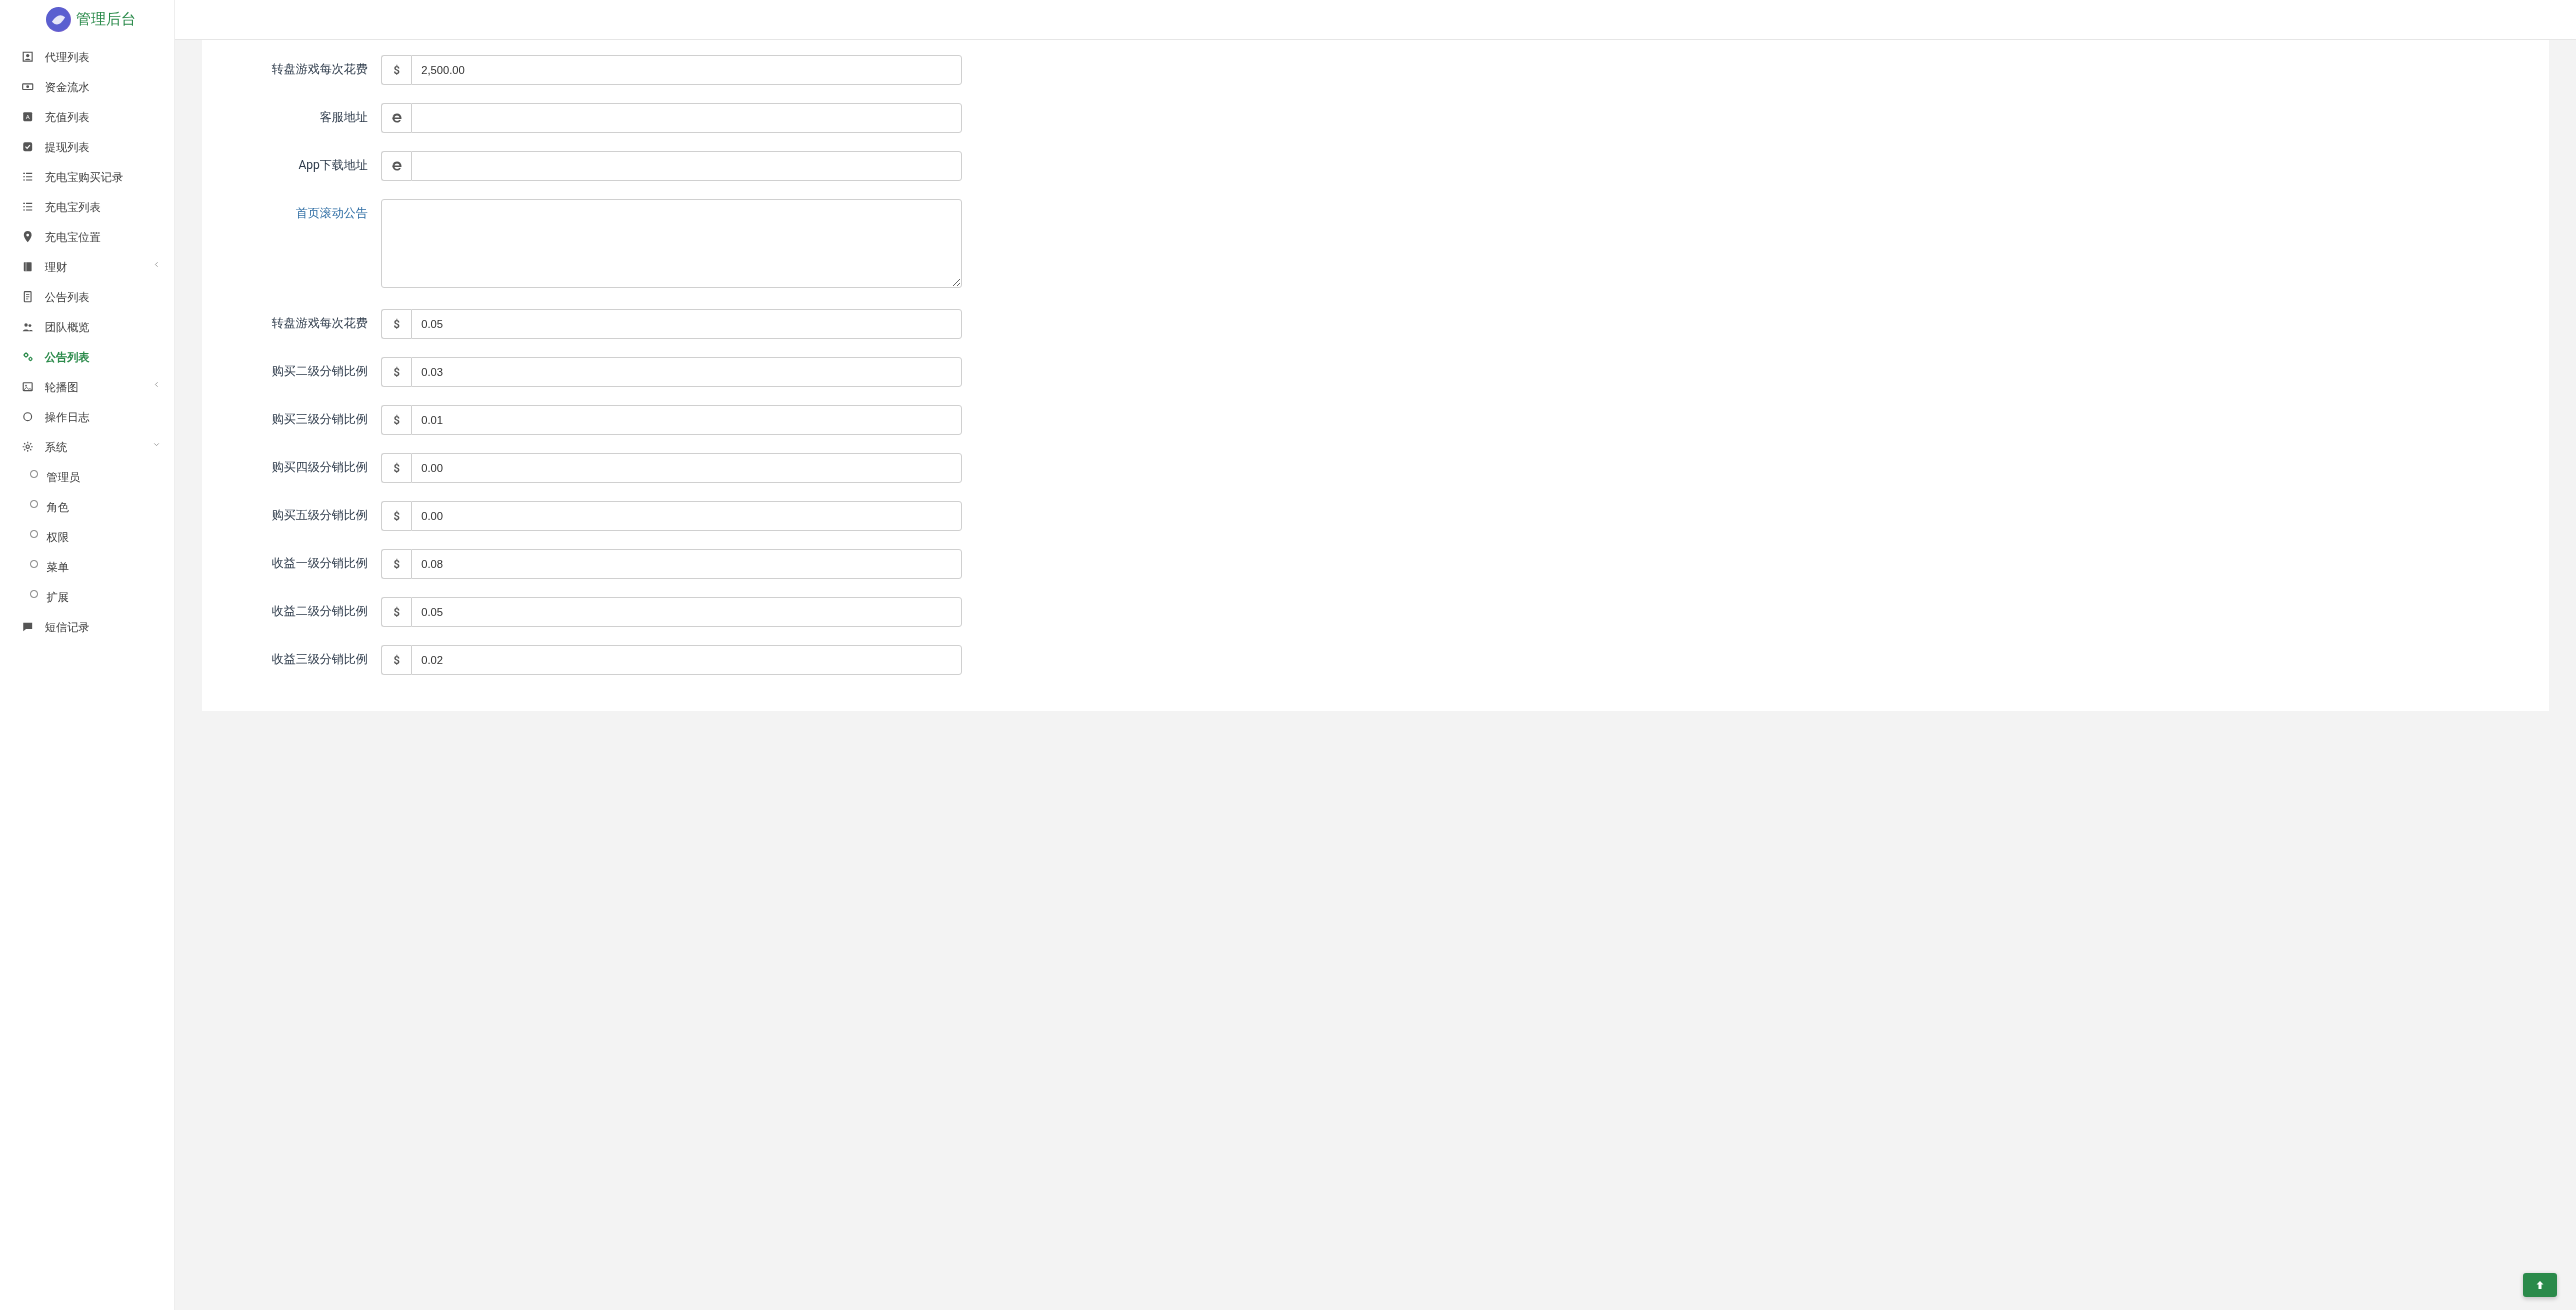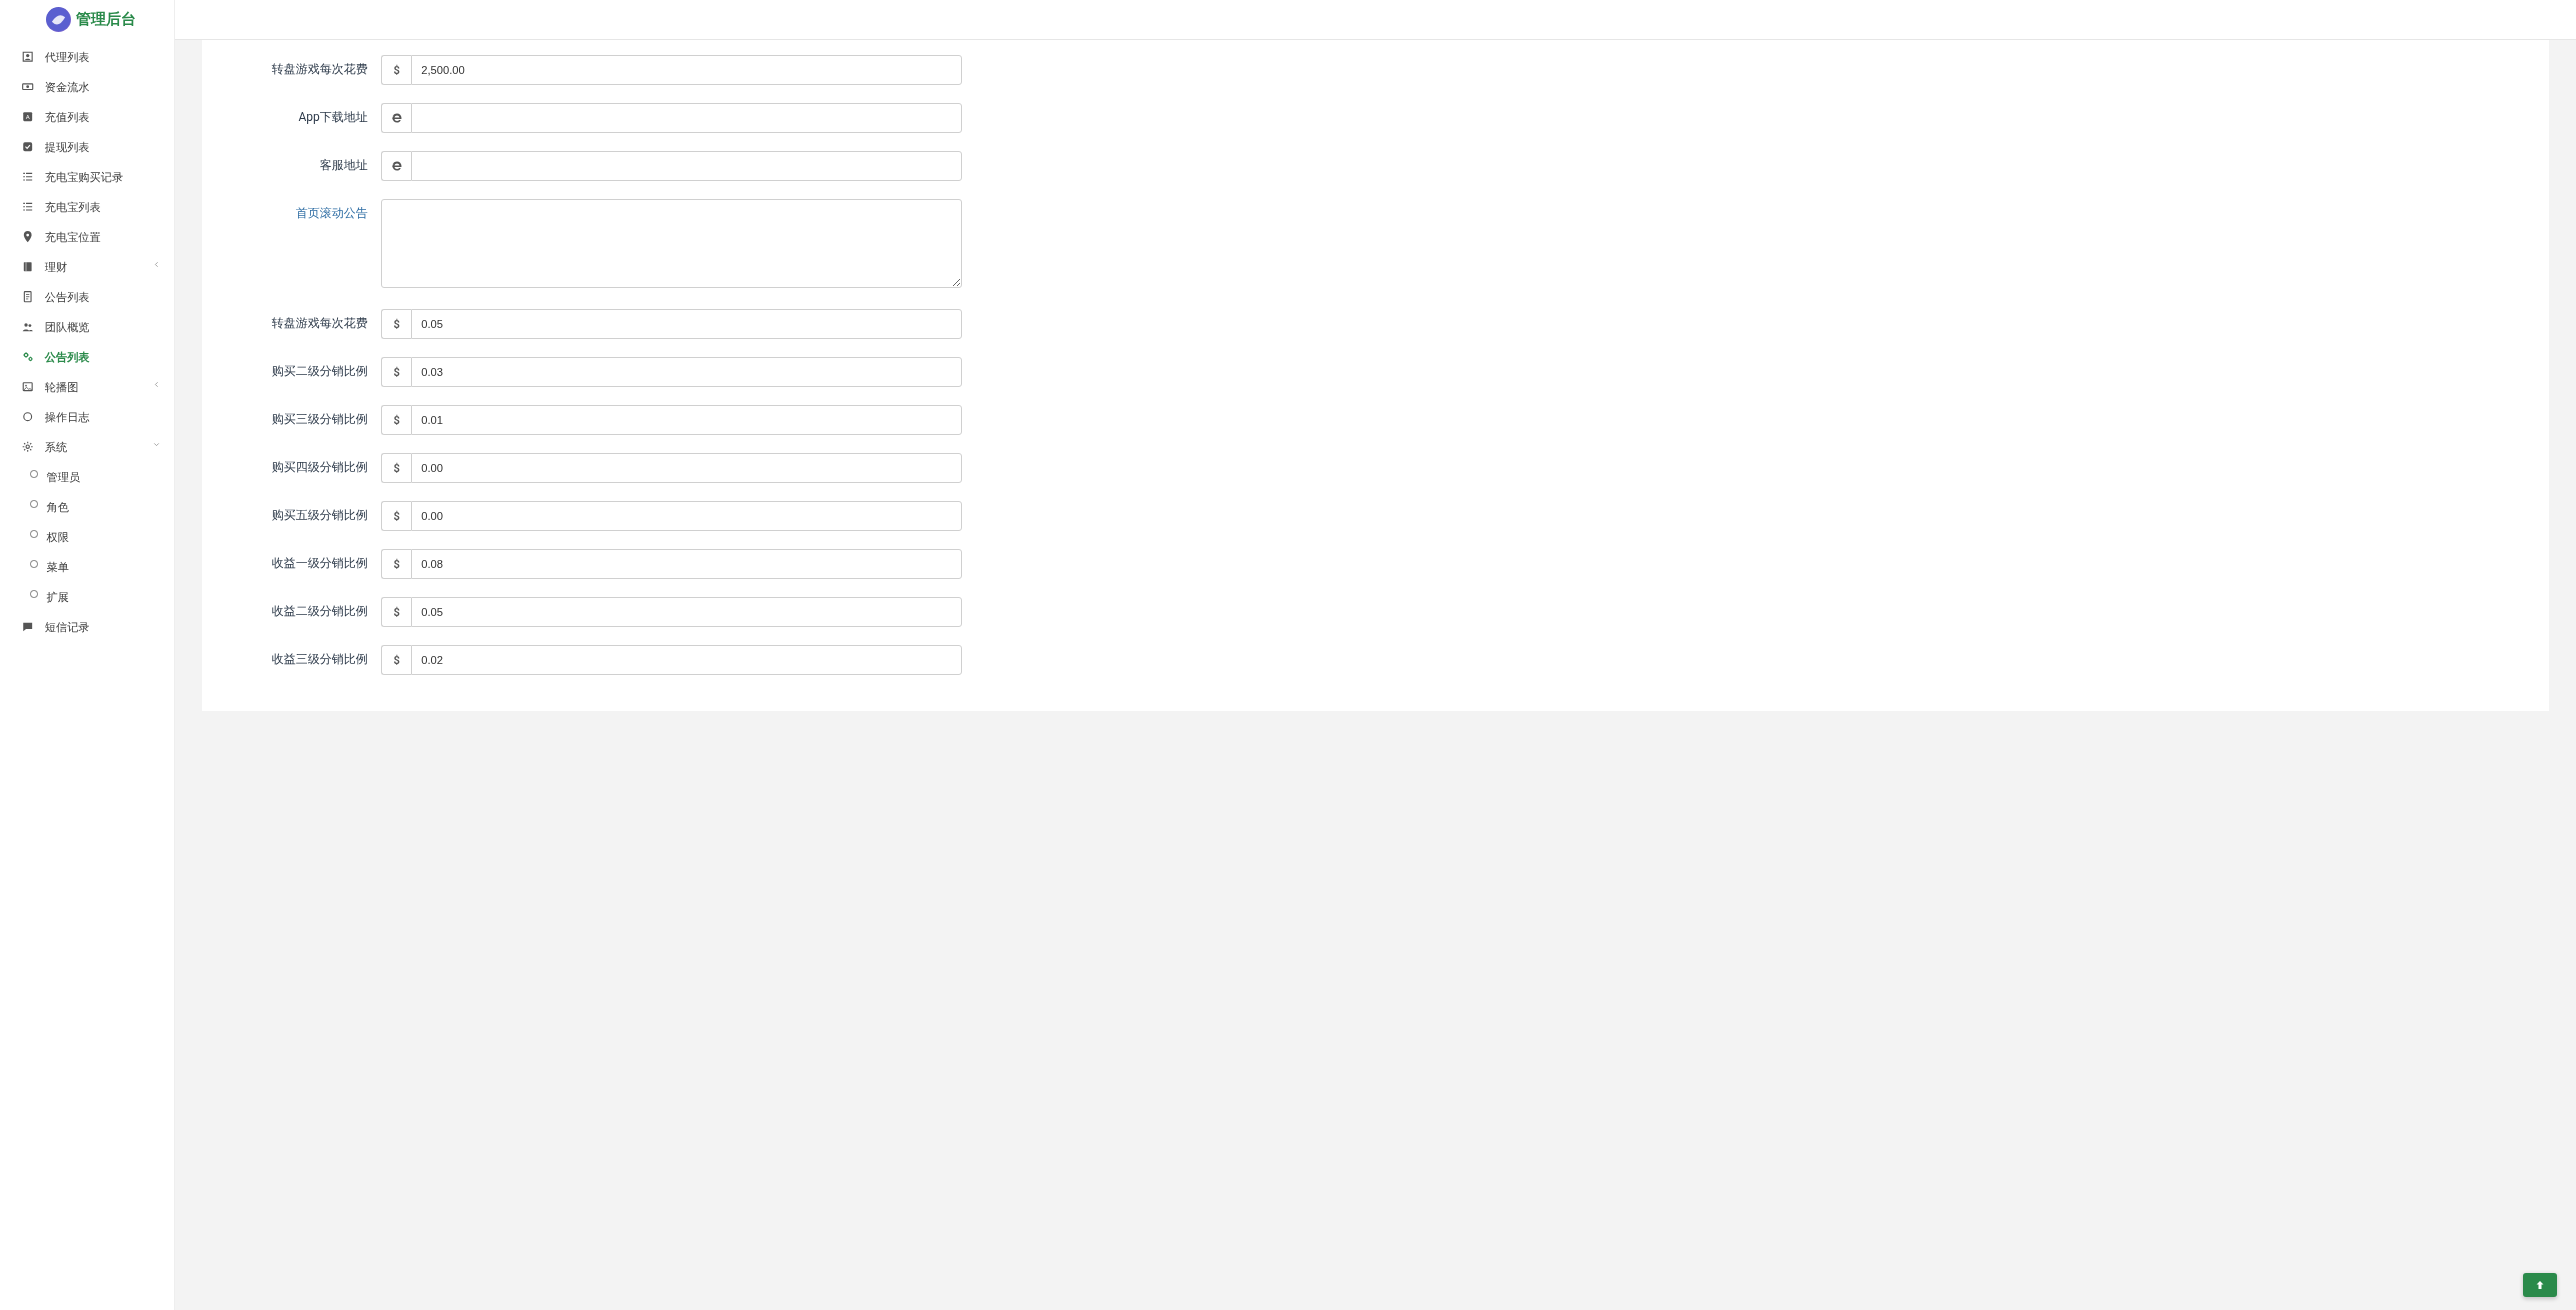--- a/index.html
+++ b/index.html
@@ -6,21 +6,21 @@
   html, body { width: 100%; height: 100%; font-family: -apple-system, BlinkMacSystemFont, "Segoe UI", Roboto, "Helvetica Neue", Arial, sans-serif; background: #fafafa; color: #333; }
   body { overflow: hidden; }
 
   .app { display: flex; width: 100%; height: 100%; }
 
   
   .sidebar { width: 175px; min-width: 175px; background: #fff; height: 100%; overflow-y: auto; border-right: 0.7px solid #eee; }
   .brand { display: flex; align-items: center; padding: 10.4px 15px 10.4px 45px; position: relative; }
   .brand-logo { position:absolute; left:46px; width: 25px; height: 25px; border-radius: 50%; background: radial-gradient(circle at 55% 55%, #fff 0 6%, rgba(255,255,255,0) 7%), linear-gradient(135deg,#4a55c9 0%, #7a66d0 70%); display:flex; align-items:center; justify-content:center; }
   .brand-logo svg { width:25px; height:25px; }
-  .brand-title { margin-left: 31px; font-size: 15px; color: #2a8a4a; font-weight: 700; }
+  .brand-title { margin-left: 31px; font-size: 15px; color: #2a8a4a; font-weight: 400; }
 
   .nav { list-style: none; padding: 3px 0 15px 0; }
   .nav li.item { display: flex; align-items: flex-start; padding: 7.5px 13.4px 7.5px 21px; font-size: 11.2px; color: #3a3a3a; cursor: pointer; position: relative; }
   .nav li.item.active { color: #2a8a4a; font-weight: 600; }
   .nav li.item .icon { width: 13.4px; height: 13.4px; margin-right: 10.4px; display:inline-flex; align-items:center; justify-content:center; color:#555; }
   .nav li.item.active .icon { color:#2a8a4a; }
   .nav li.item .chevron { position:absolute; right:13.4px; color:#888; font-size:9px; }
   .nav li.sub { padding-left: 30px; }
   .nav li.sub .icon { width:10.4px; height:10.4px; margin-right:9px; }
   .nav li.sub .icon.circle-o { border:1.1px solid #777; border-radius:50%; width:7.5px; height:7.5px; }
@@ -246,34 +246,34 @@
             <div class="form-control-wrap">
               <div class="input-group">
                 <div class="input-addon">
                   <span style="font-weight:600;">$</span>
                 </div>
                 <input type="text" class="form-input" value="2,500.00" style="">
               </div>
             </div>
           </div>
           <div class="form-row">
-            <div class="form-label">App下载地址</div>
+            <div class="form-label">客服地址</div>
             <div class="form-control-wrap">
               <div class="input-group">
                 <div class="input-addon">
                   <svg viewBox="0 0 24 24">
                     <path d="M12 3c5 0 9 4 9 9 0 .7-.1 1.3-.2 2H7c.5 2 2.5 4 5 4 2 0 3.3-.8 4.2-2h3.3C18 20 15.3 21 12 21c-5 0-9-4-9-9 0-.4 0-.8.1-1.2C2 12 2 14 3 15c-1-4 1-7 4-8-2 .2-3 1-4 2C4.5 5 8 3 12 3zm-5 8h10c-.4-2.3-2.5-4-5-4s-4.6 1.7-5 4z" fill="currentColor"></path>
                   </svg>
                 </div>
                 <input type="text" class="form-input" value="" style="">
               </div>
             </div>
           </div>
           <div class="form-row">
-            <div class="form-label">客服地址</div>
+            <div class="form-label">App下载地址</div>
             <div class="form-control-wrap">
               <div class="input-group">
                 <div class="input-addon">
                   <svg viewBox="0 0 24 24">
                     <path d="M12 3c5 0 9 4 9 9 0 .7-.1 1.3-.2 2H7c.5 2 2.5 4 5 4 2 0 3.3-.8 4.2-2h3.3C18 20 15.3 21 12 21c-5 0-9-4-9-9 0-.4 0-.8.1-1.2C2 12 2 14 3 15c-1-4 1-7 4-8-2 .2-3 1-4 2C4.5 5 8 3 12 3zm-5 8h10c-.4-2.3-2.5-4-5-4s-4.6 1.7-5 4z" fill="currentColor"></path>
                   </svg>
                 </div>
                 <input type="text" class="form-input" value="" style="">
               </div>
             </div>

